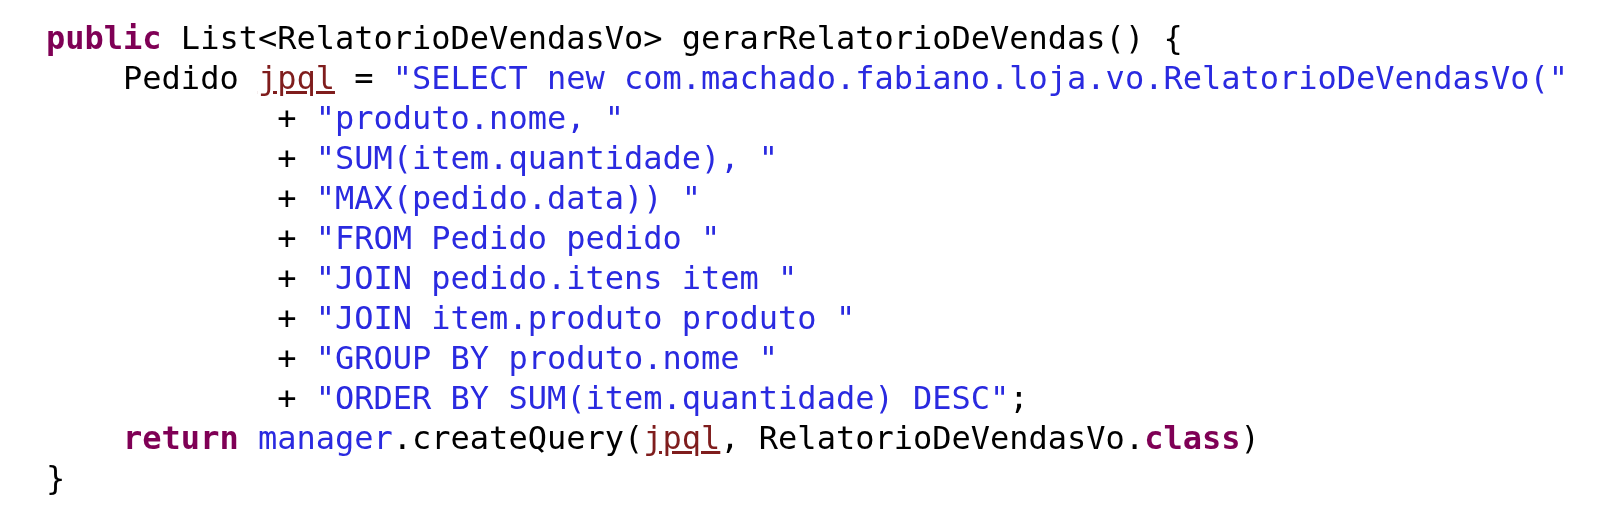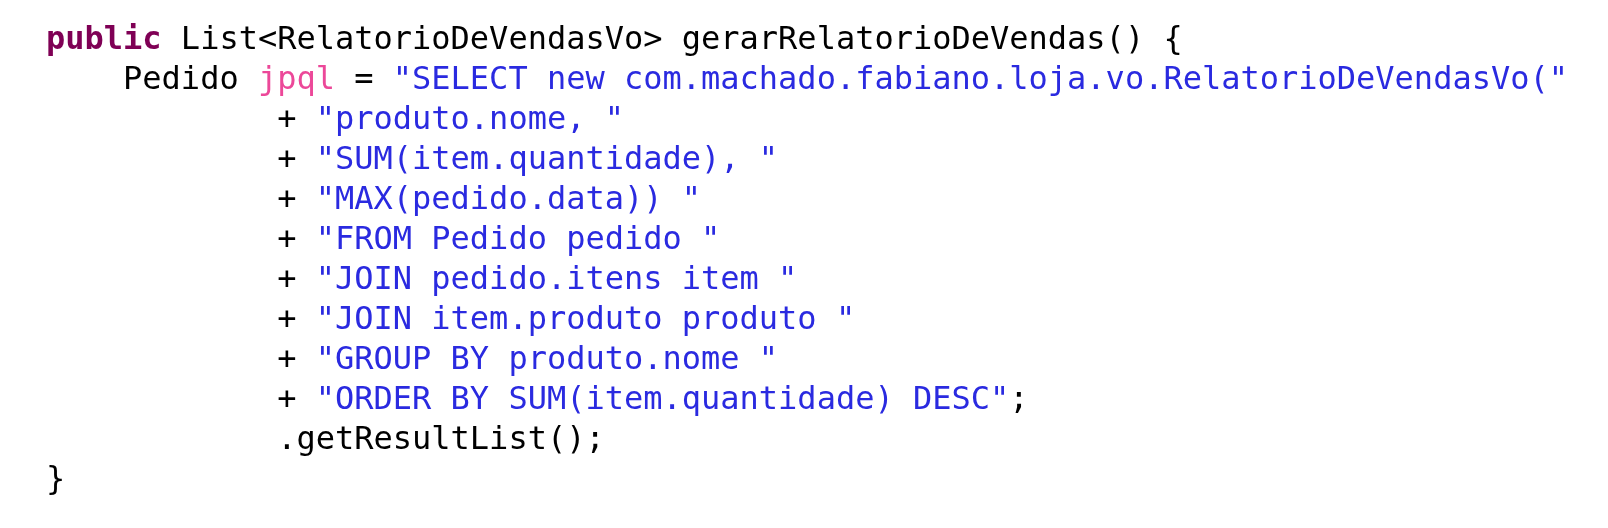--- a/index.html
+++ b/index.html
@@ -34,35 +34,35 @@
     letter-spacing: 0px;
     font-family: "DejaVu Sans Mono", "Liberation Mono", monospace;
   }
   .code-line:first-child {
     margin-top: 6px;
   }
   
   .tok-plain   { color: #000000; }
   .tok-keyword { color: #7F0055; font-weight: bold; }
   .tok-string  { color: #2A2AE0; }
-  .tok-local   { color: #ec4899; }
+  .tok-local   { color: #7f1d1d; text-decoration: underline; }
   .tok-field   { color: #2A2AE0; }
   .tok-op      { color: #000000; }
 </style>
 </head>
 <body>
 
 <div id="code-view">
   <div id="code-lines">
       <div class="code-line"><span class="tok-keyword">public</span><span class="tok-plain"> List&lt;RelatorioDeVendasVo&gt; gerarRelatorioDeVendas() {</span></div>
       <div class="code-line"><span class="tok-plain">    Pedido </span><span class="tok-local">jpql</span><span class="tok-plain"> = </span><span class="tok-string">"SELECT new com.machado.fabiano.loja.vo.RelatorioDeVendasVo("</span></div>
       <div class="code-line"><span class="tok-op">            + </span><span class="tok-string">"produto.nome, "</span></div>
       <div class="code-line"><span class="tok-op">            + </span><span class="tok-string">"SUM(item.quantidade), "</span></div>
       <div class="code-line"><span class="tok-op">            + </span><span class="tok-string">"MAX(pedido.data)) "</span></div>
       <div class="code-line"><span class="tok-op">            + </span><span class="tok-string">"FROM Pedido pedido "</span></div>
       <div class="code-line"><span class="tok-op">            + </span><span class="tok-string">"JOIN pedido.itens item "</span></div>
       <div class="code-line"><span class="tok-op">            + </span><span class="tok-string">"JOIN item.produto produto "</span></div>
       <div class="code-line"><span class="tok-op">            + </span><span class="tok-string">"GROUP BY produto.nome "</span></div>
       <div class="code-line"><span class="tok-op">            + </span><span class="tok-string">"ORDER BY SUM(item.quantidade) DESC"</span><span class="tok-plain">;</span></div>
-      <div class="code-line"><span class="tok-plain">            .getResultList();</span></div>
+      <div class="code-line"><span class="tok-plain">    </span><span class="tok-keyword">return</span><span class="tok-plain"> </span><span class="tok-field">manager</span><span class="tok-plain">.createQuery(</span><span class="tok-local">jpql</span><span class="tok-plain">, RelatorioDeVendasVo.</span><span class="tok-keyword">class</span><span class="tok-plain">)</span></div>
       <div class="code-line"><span class="tok-plain">}</span></div>
     </div>
 </div>
 
 </body></html>

